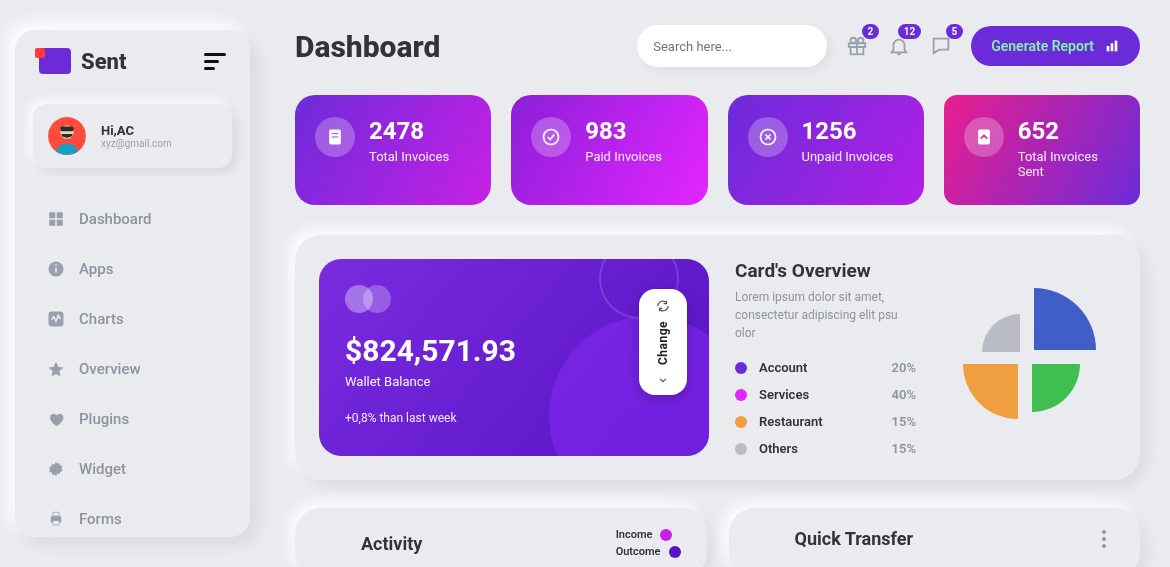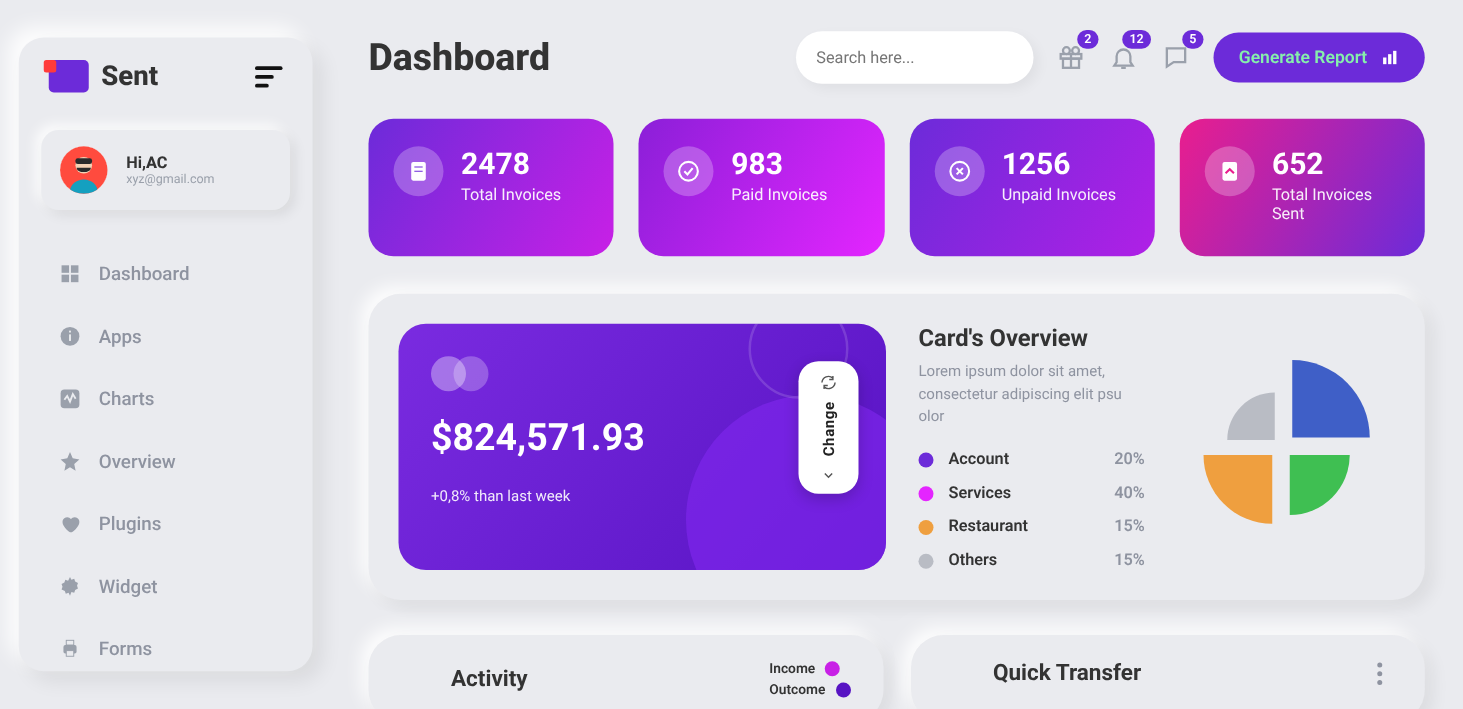--- a/index.html
+++ b/index.html
@@ -46,21 +46,21 @@
   
   .stats{display:flex;gap:20px;margin-bottom:30px;}
   .stat{flex:1;border-radius:20px;padding:22px 20px;display:flex;gap:14px;color:#fff;min-height:110px;}
   .stat-icon{width:40px;height:40px;border-radius:50%;background:rgba(255,255,255,0.25);display:flex;align-items:center;justify-content:center;flex-shrink:0;}
   .stat-icon svg{width:20px;height:20px;fill:#fff;}
   .stat-value{font-size:24px;font-weight:700;}
   .stat-label{font-size:13px;opacity:0.92;margin-top:4px;}
   .g1{background:linear-gradient(120deg,#6c2bd9,#c820e6);} 
   .g2{background:linear-gradient(120deg,#8b1fd8,#e425ff);} 
   .g3{background:linear-gradient(120deg,#6c2bd9,#b020e6);} 
-  .g4{background:linear-gradient(120deg,#e91e8e,#6c2bd9);} 
+  .g4{background:linear-gradient(120deg,#e91e8e,#6c2bd9);border-radius:13px;} 
 
   
   .overview{background:#eaebef;border-radius:26px;padding:24px;display:flex;gap:26px;box-shadow: 6px 6px 14px rgba(0,0,0,0.07), -6px -6px 14px rgba(255,255,255,0.9);margin-bottom:28px;}
   .wallet-card{width:390px;background:linear-gradient(130deg,#7a2be0,#5713c3);border-radius:22px;padding:26px 26px 20px;color:#fff;position:relative;overflow:hidden;}
   .mc{width:46px;height:28px;position:relative;margin-bottom:20px;}
   .mc::before,.mc::after{content:"";position:absolute;width:28px;height:28px;border-radius:50%;background:rgba(255,255,255,0.35);}
   .mc::after{left:18px;background:rgba(255,255,255,0.25);}
   .wallet-amount{font-size:30px;font-weight:700;}
   .wallet-label{font-size:13px;margin-top:6px;opacity:0.95;}
   .wallet-delta{font-size:12px;margin-top:22px;opacity:0.9;}
@@ -281,20 +281,21 @@
           </div>
       </div>
     </div>
 
     <div class="overview">
       <div class="wallet-card">
         <div class="wallet-shape"></div>
         <div class="wallet-shape2"></div>
         <div class="mc"></div>
         <div class="wallet-amount">$824,571.93</div>
+        <div class="wallet-label">Wallet Balance</div>
         <div class="wallet-delta">+0,8% than last week</div>
         <div class="change-chip">
           <svg viewBox="0 0 24 24" fill="none" stroke="#555" stroke-width="2">
               <path d="M3 12a9 9 0 0115-6M21 12a9 9 0 01-15 6"></path>
               <path d="M18 3v5h-5M6 21v-5h5"></path>
             </svg>
           <span class="label">Change</span>
           <svg viewBox="0 0 24 24" fill="none" stroke="#555" stroke-width="2">
               <path d="M7 10l5 5 5-5"></path>
             </svg>

